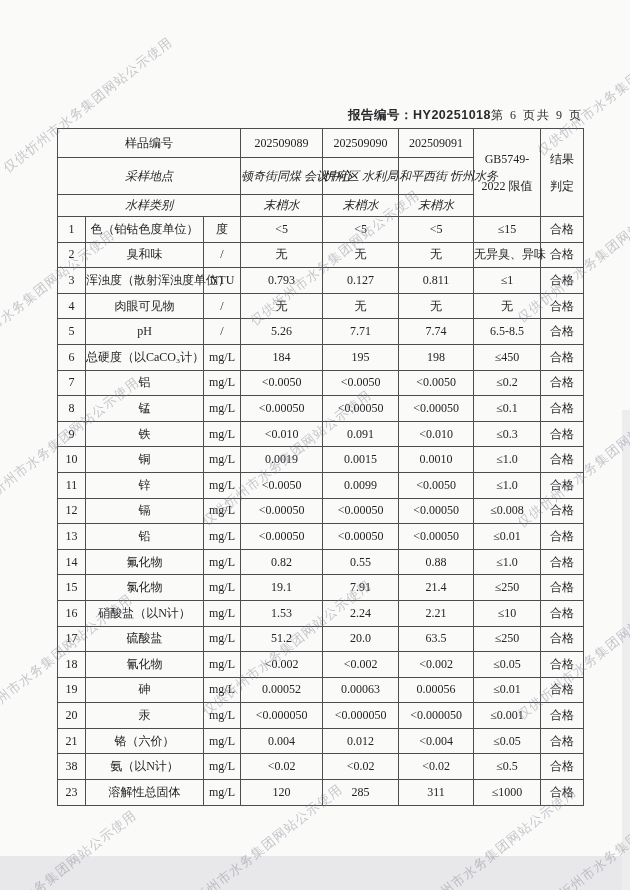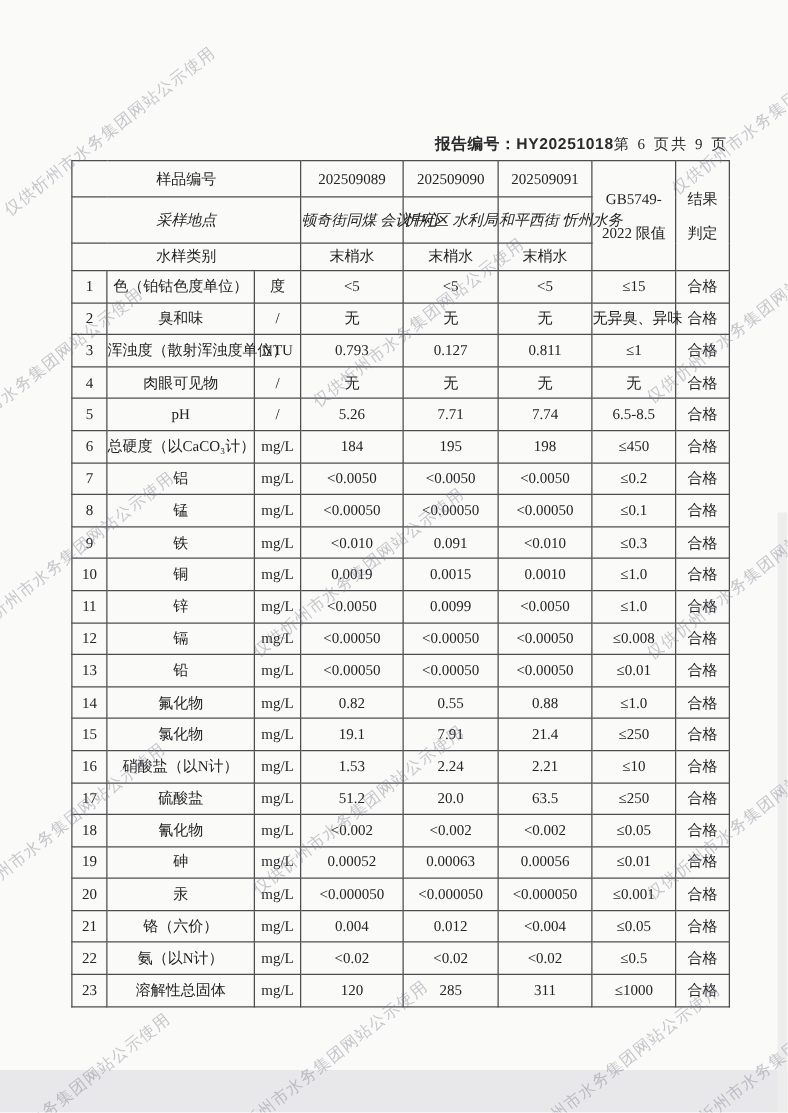--- a/index.html
+++ b/index.html
@@ -35,21 +35,21 @@
   .page-info{font-size:12px;color:#2a2a2c;letter-spacing:2px;}
   table.report{
     position:absolute;z-index:2;left:57px;top:128px;width:526px;
     border-collapse:collapse;table-layout:fixed;
   }
   table.report td{
     border:1px solid #4d4d50;text-align:center;vertical-align:middle;
     font-size:12px;color:#242426;padding:0;white-space:nowrap;overflow:visible;
     background:transparent;
   }
-  tr.h1{height:29px;} tr.h2{height:37px;font-style:italic;} tr.h3{height:22px;}
+  tr.h1{height:29px;} tr.h2{height:37px;font-style:italic;} tr.h3{height:22px;font-style:italic;}
   tr.body-row{height:25.6px;}
   td.c-param{text-align:left;padding-left:6px;}
   td.loc{white-space:pre-line;line-height:1.35;font-size:12px;}
   td.stack div{line-height:1.2;}
   td.stack .gap{height:13px;}
   td.c-limit{letter-spacing:0;}
 </style>
 </head>
 <body>
 
@@ -326,21 +326,21 @@
           <td class="c-num">21</td>
           <td class="c-param">铬（六价）</td>
           <td class="c-unit">mg/L</td>
           <td class="c-val">0.004</td>
           <td class="c-val">0.012</td>
           <td class="c-val">&lt;0.004</td>
           <td class="c-limit">≤0.05</td>
           <td class="c-result">合格</td>
         </tr>
         <tr class="body-row">
-          <td class="c-num">22</td>
+          <td class="c-num">38</td>
           <td class="c-param">氨（以N计）</td>
           <td class="c-unit">mg/L</td>
           <td class="c-val">&lt;0.02</td>
           <td class="c-val">&lt;0.02</td>
           <td class="c-val">&lt;0.02</td>
           <td class="c-limit">≤0.5</td>
           <td class="c-result">合格</td>
         </tr>
         <tr class="body-row">
           <td class="c-num">23</td>

